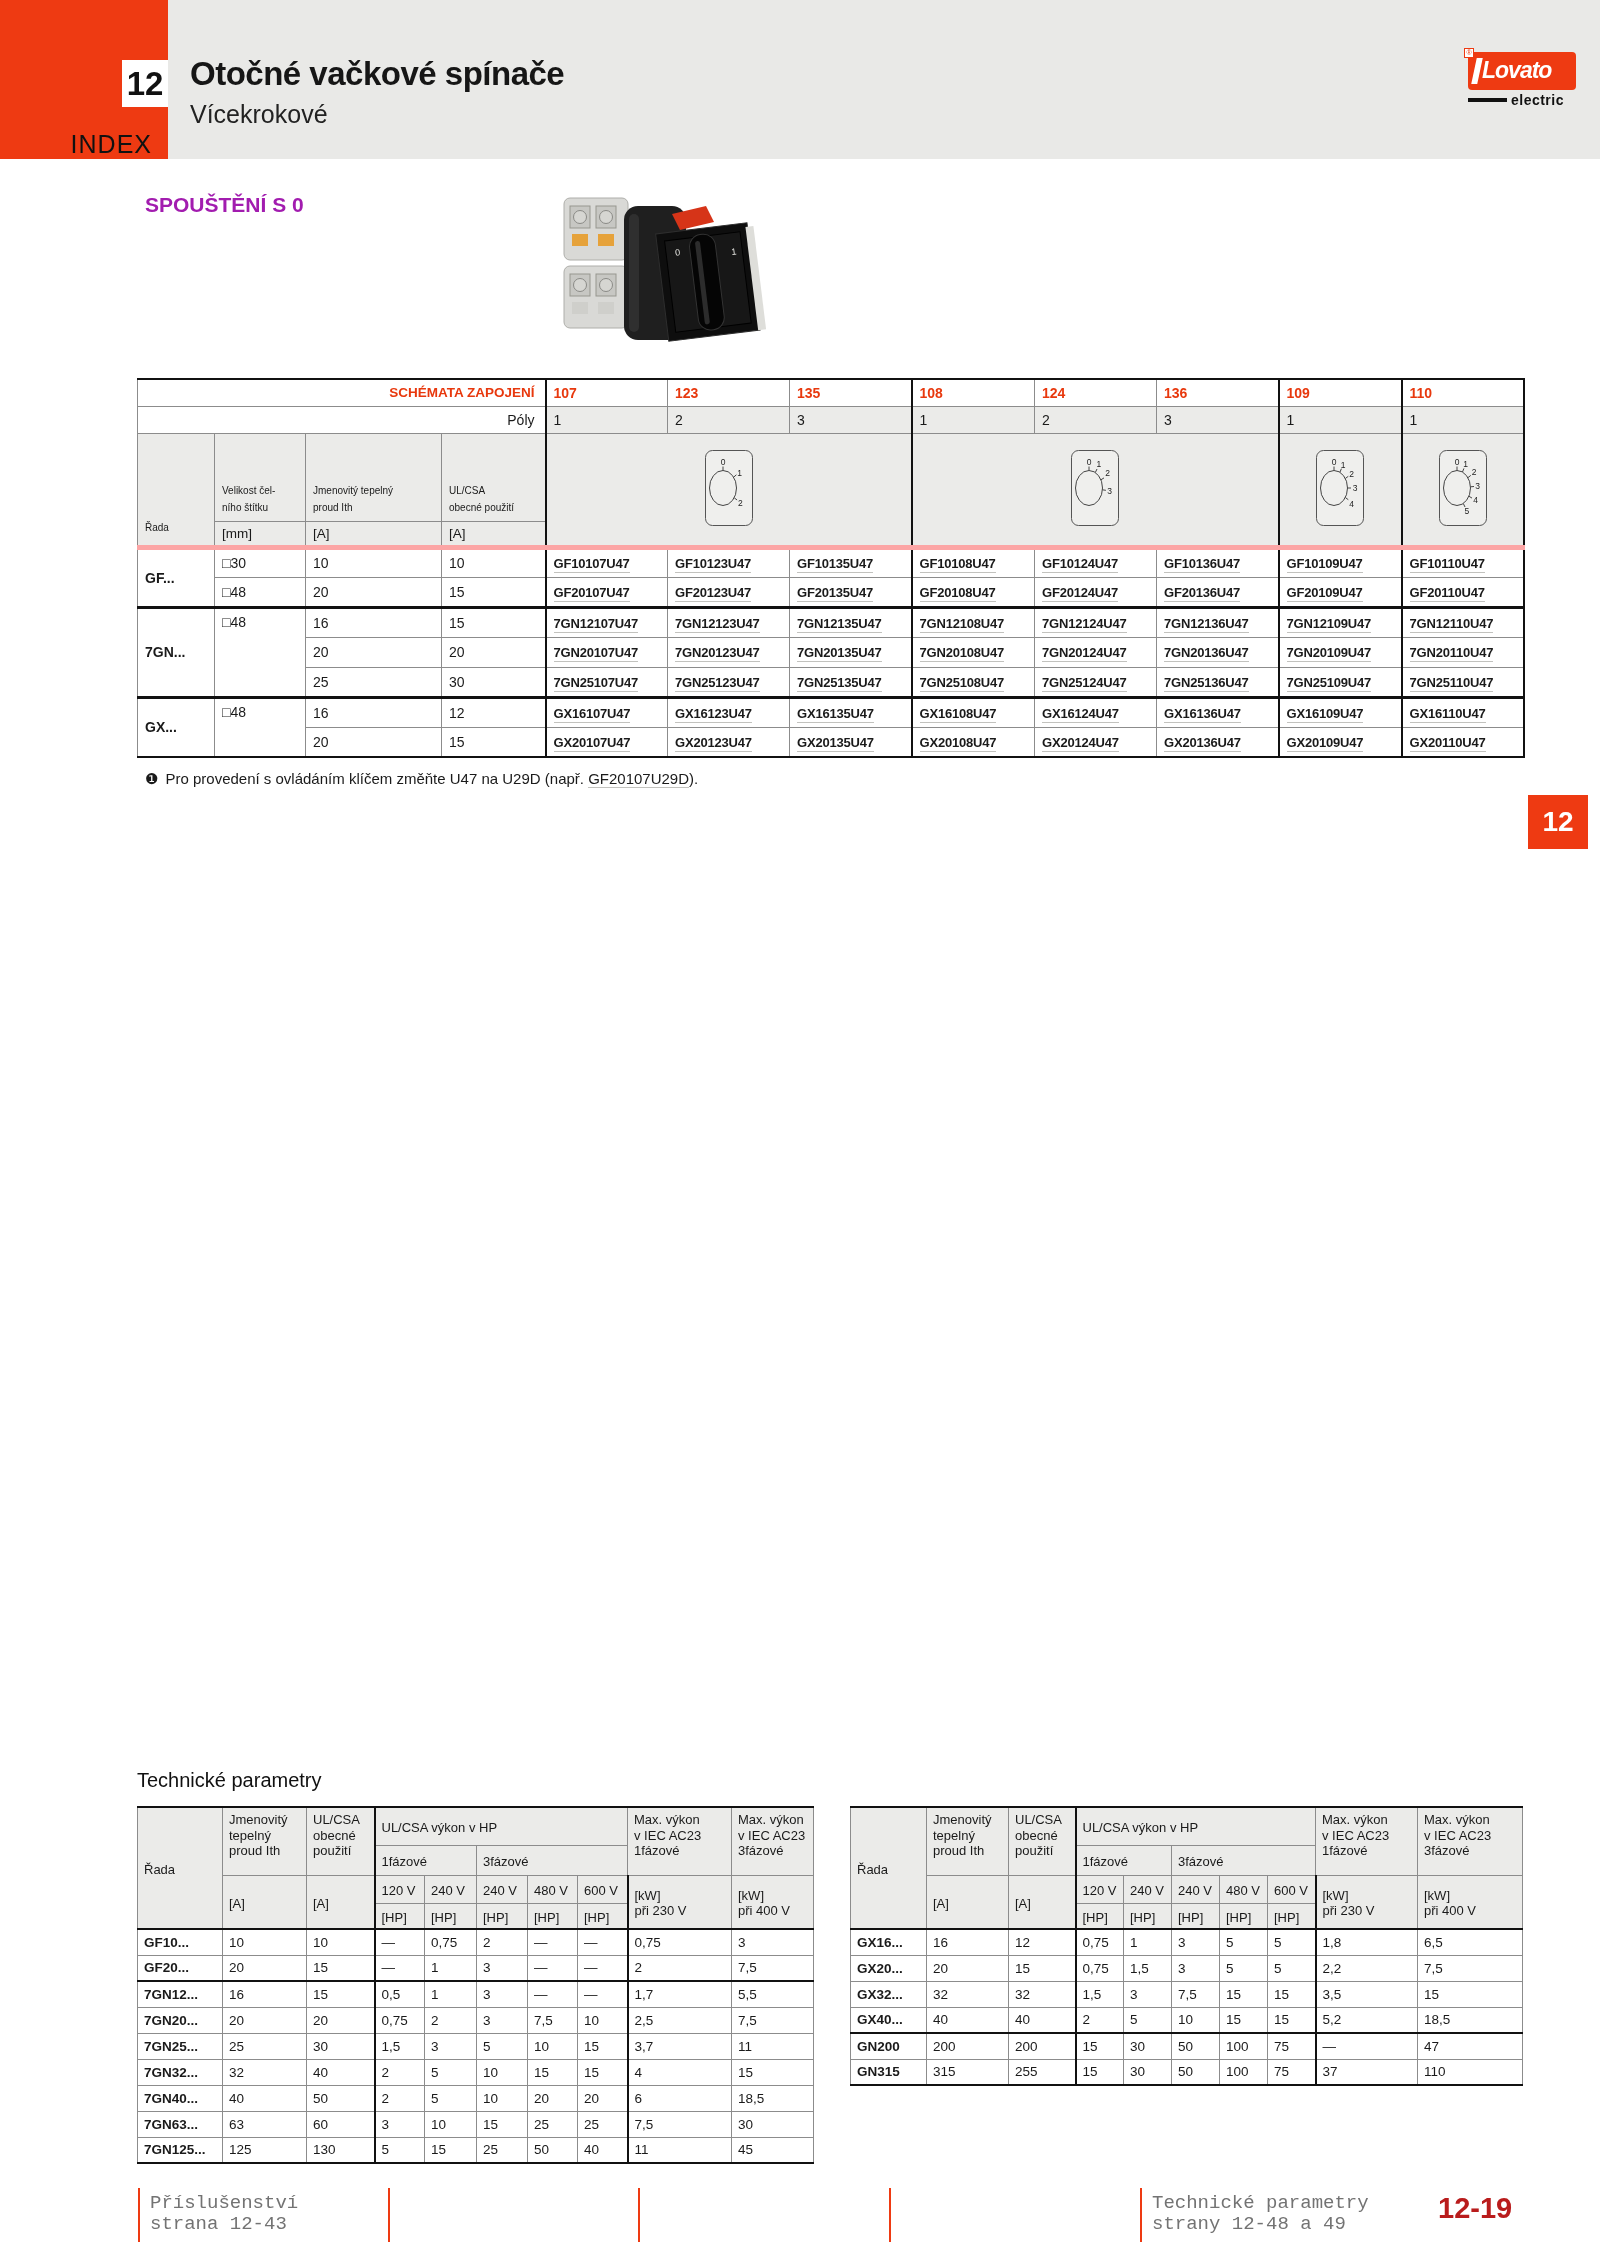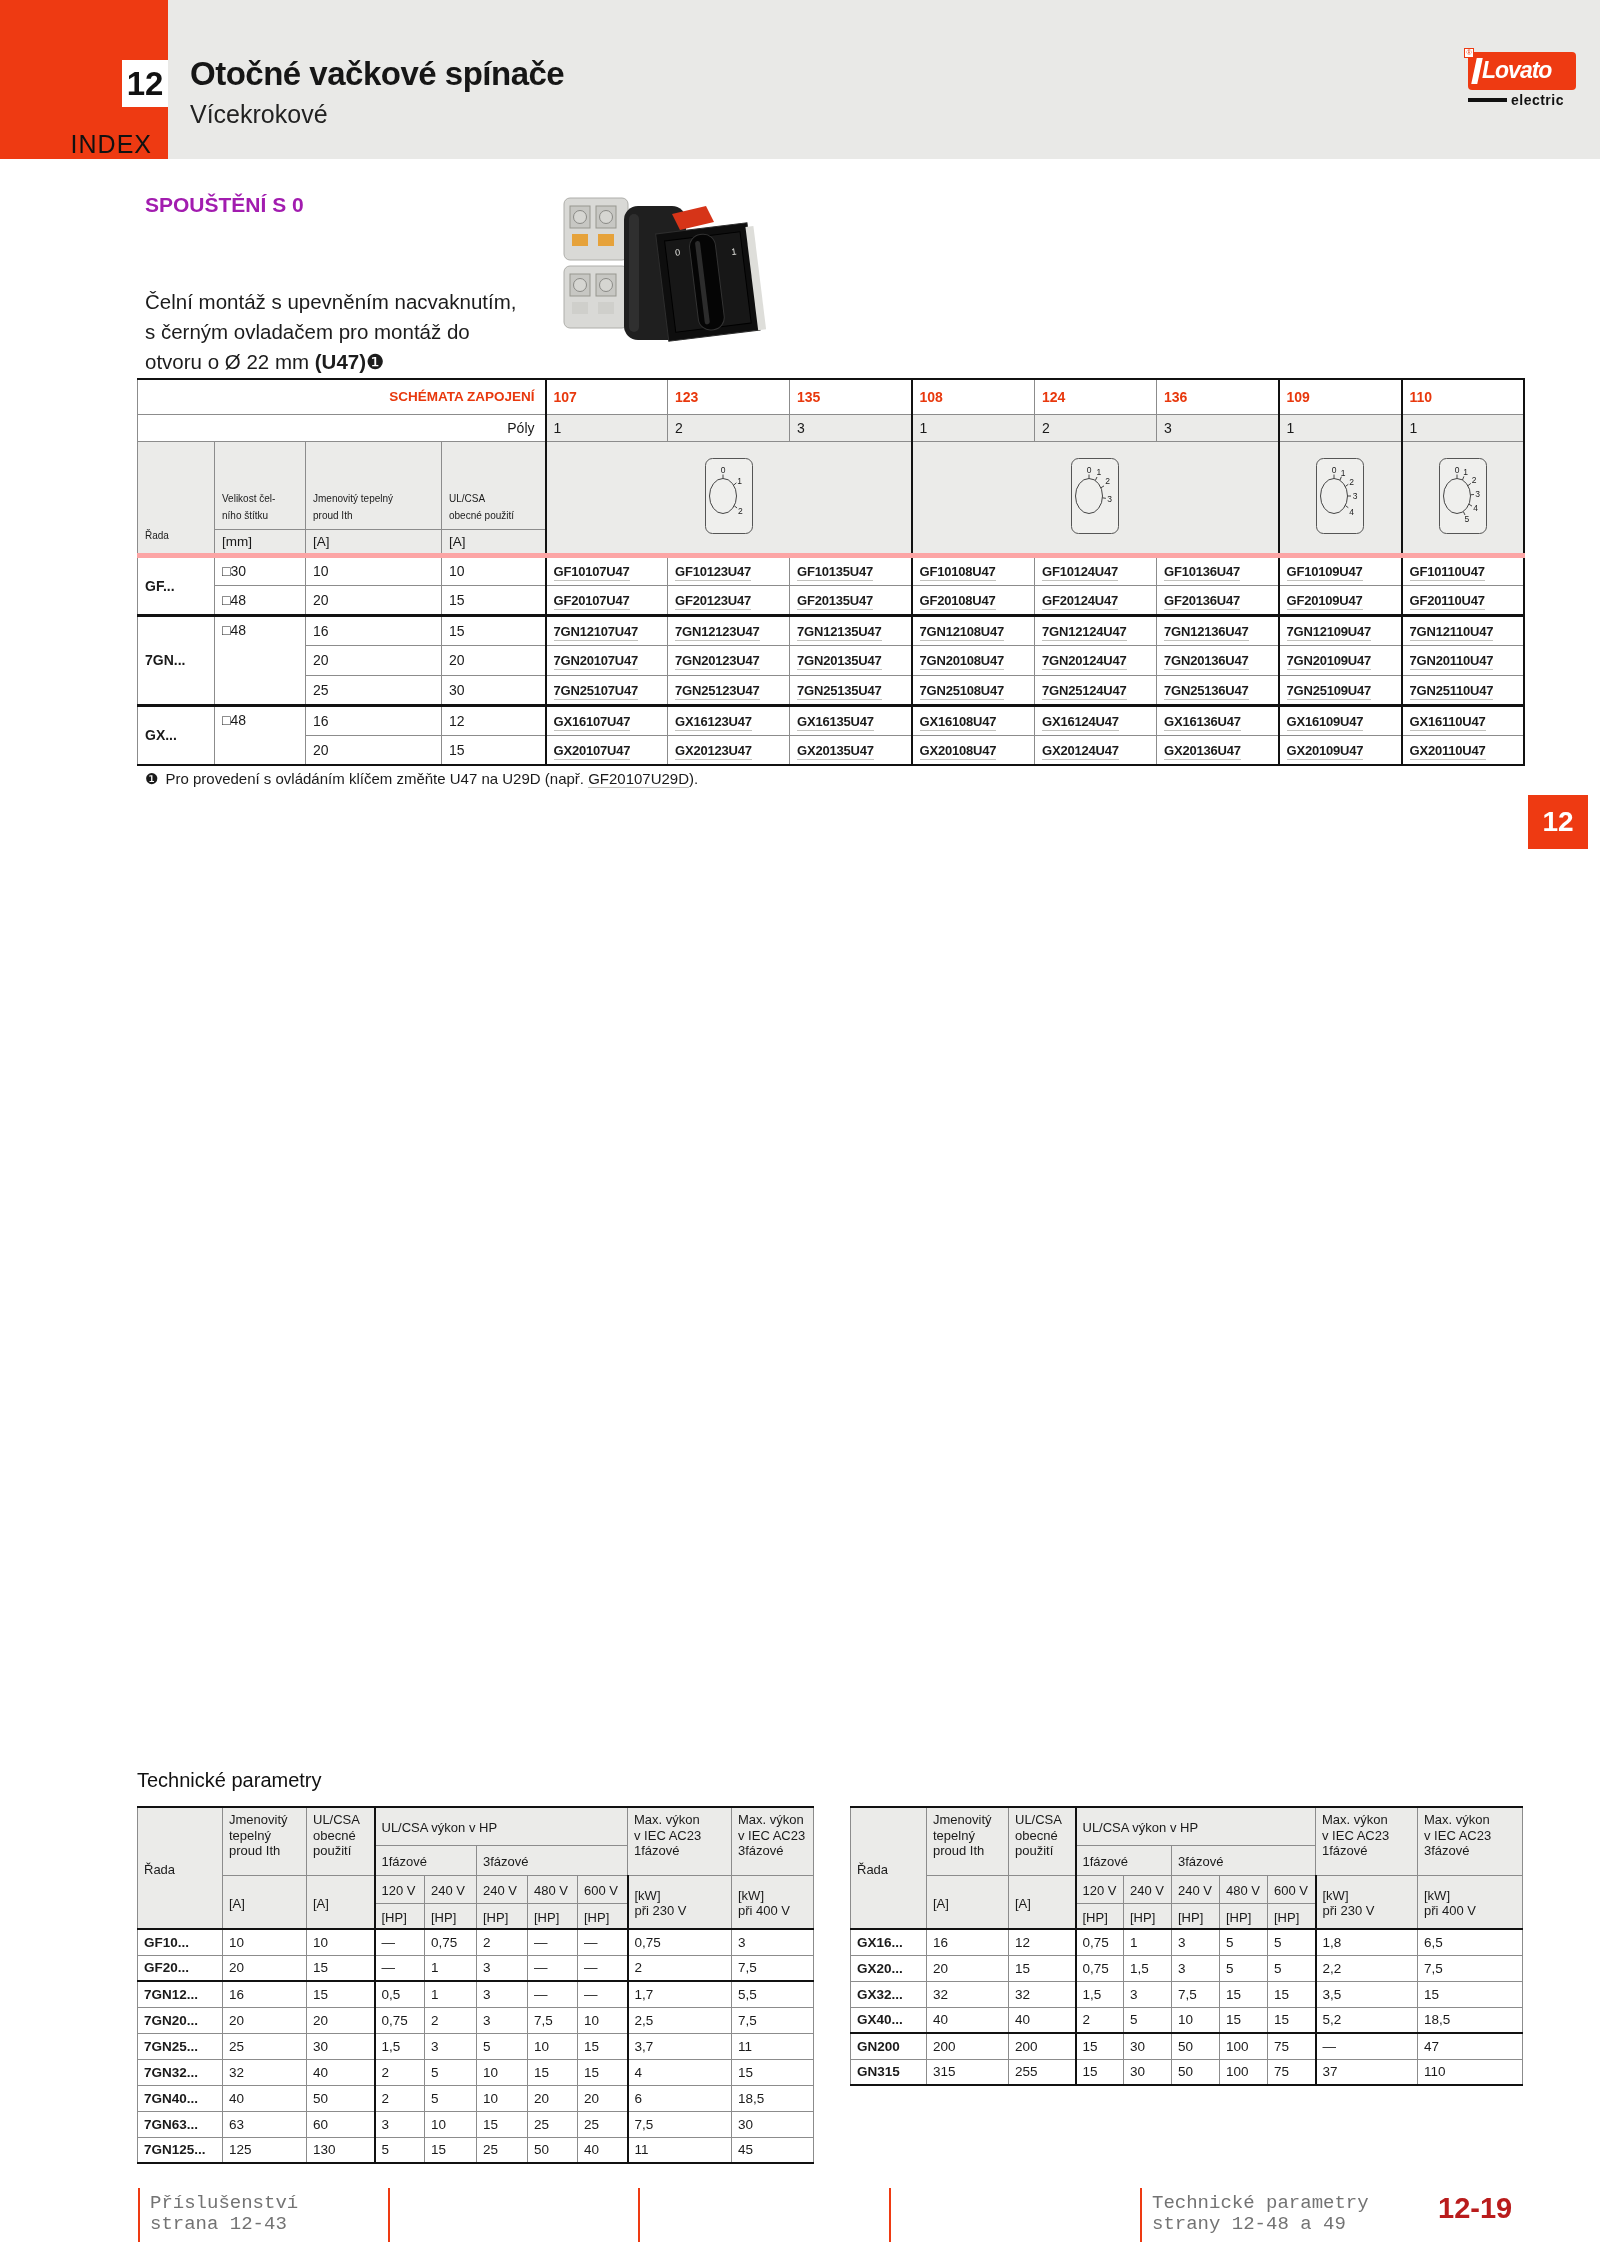--- a/index.html
+++ b/index.html
@@ -101,25 +101,20 @@
       <div class="logo-notch"></div>
       <div class="logo-brand">Lovato</div>
     </div>
     <div class="logo-row">
       <div class="logo-bar"></div>
       <div class="logo-sub">electric</div>
     </div>
   </div>
 
   <div class="sec-head">SPOUŠTĚNÍ S 0</div>
-  <div class="desc">
-    <div>Čelní montáž s upevněním nacvaknutím,</div>
-    <div>s černým ovladačem pro montáž do</div>
-    <div><span>otvoru o Ø 22 mm </span><b>(U47)</b><span>❶</span></div>
-  </div>
 
   <svg class="product" width="215" height="192" viewBox="0 0 215 192">
     <g>
       <rect x="8" y="20" width="64" height="62" rx="6" fill="#d9d9d6" stroke="#aeaeaa"></rect>
       <rect x="14" y="28" width="20" height="22" fill="#c7c7c3" stroke="#97978f"></rect>
       <circle cx="24" cy="39" r="6.5" fill="#d6d6d2" stroke="#8a8a86"></circle>
       <rect x="40" y="28" width="20" height="22" fill="#c7c7c3" stroke="#97978f"></rect>
       <circle cx="50" cy="39" r="6.5" fill="#d6d6d2" stroke="#8a8a86"></circle>
       <rect x="16" y="56" width="16" height="12" fill="#e6a23a"></rect>
       <rect x="42" y="56" width="16" height="12" fill="#e6a23a"></rect>
@@ -154,21 +149,21 @@
       <col style="width:122px">
         <col style="width:122px">
         <col style="width:122px">
         <col style="width:123px">
       <col style="width:122px">
         <col style="width:122px">
         <col style="width:123px">
         <col style="width:122px">
     </colgroup>
     <tbody>
-        <tr style="height:35px">
+        <tr style="height:27px">
       <td class="lab" colspan="4">SCHÉMATA ZAPOJENÍ</td>
       <td class="sch vb">107</td>
       <td class="sch">123</td>
       <td class="sch">135</td>
       <td class="sch vb">108</td>
       <td class="sch">124</td>
       <td class="sch">136</td>
       <td class="sch vb">109</td>
       <td class="sch vb">110</td>
     </tr>

